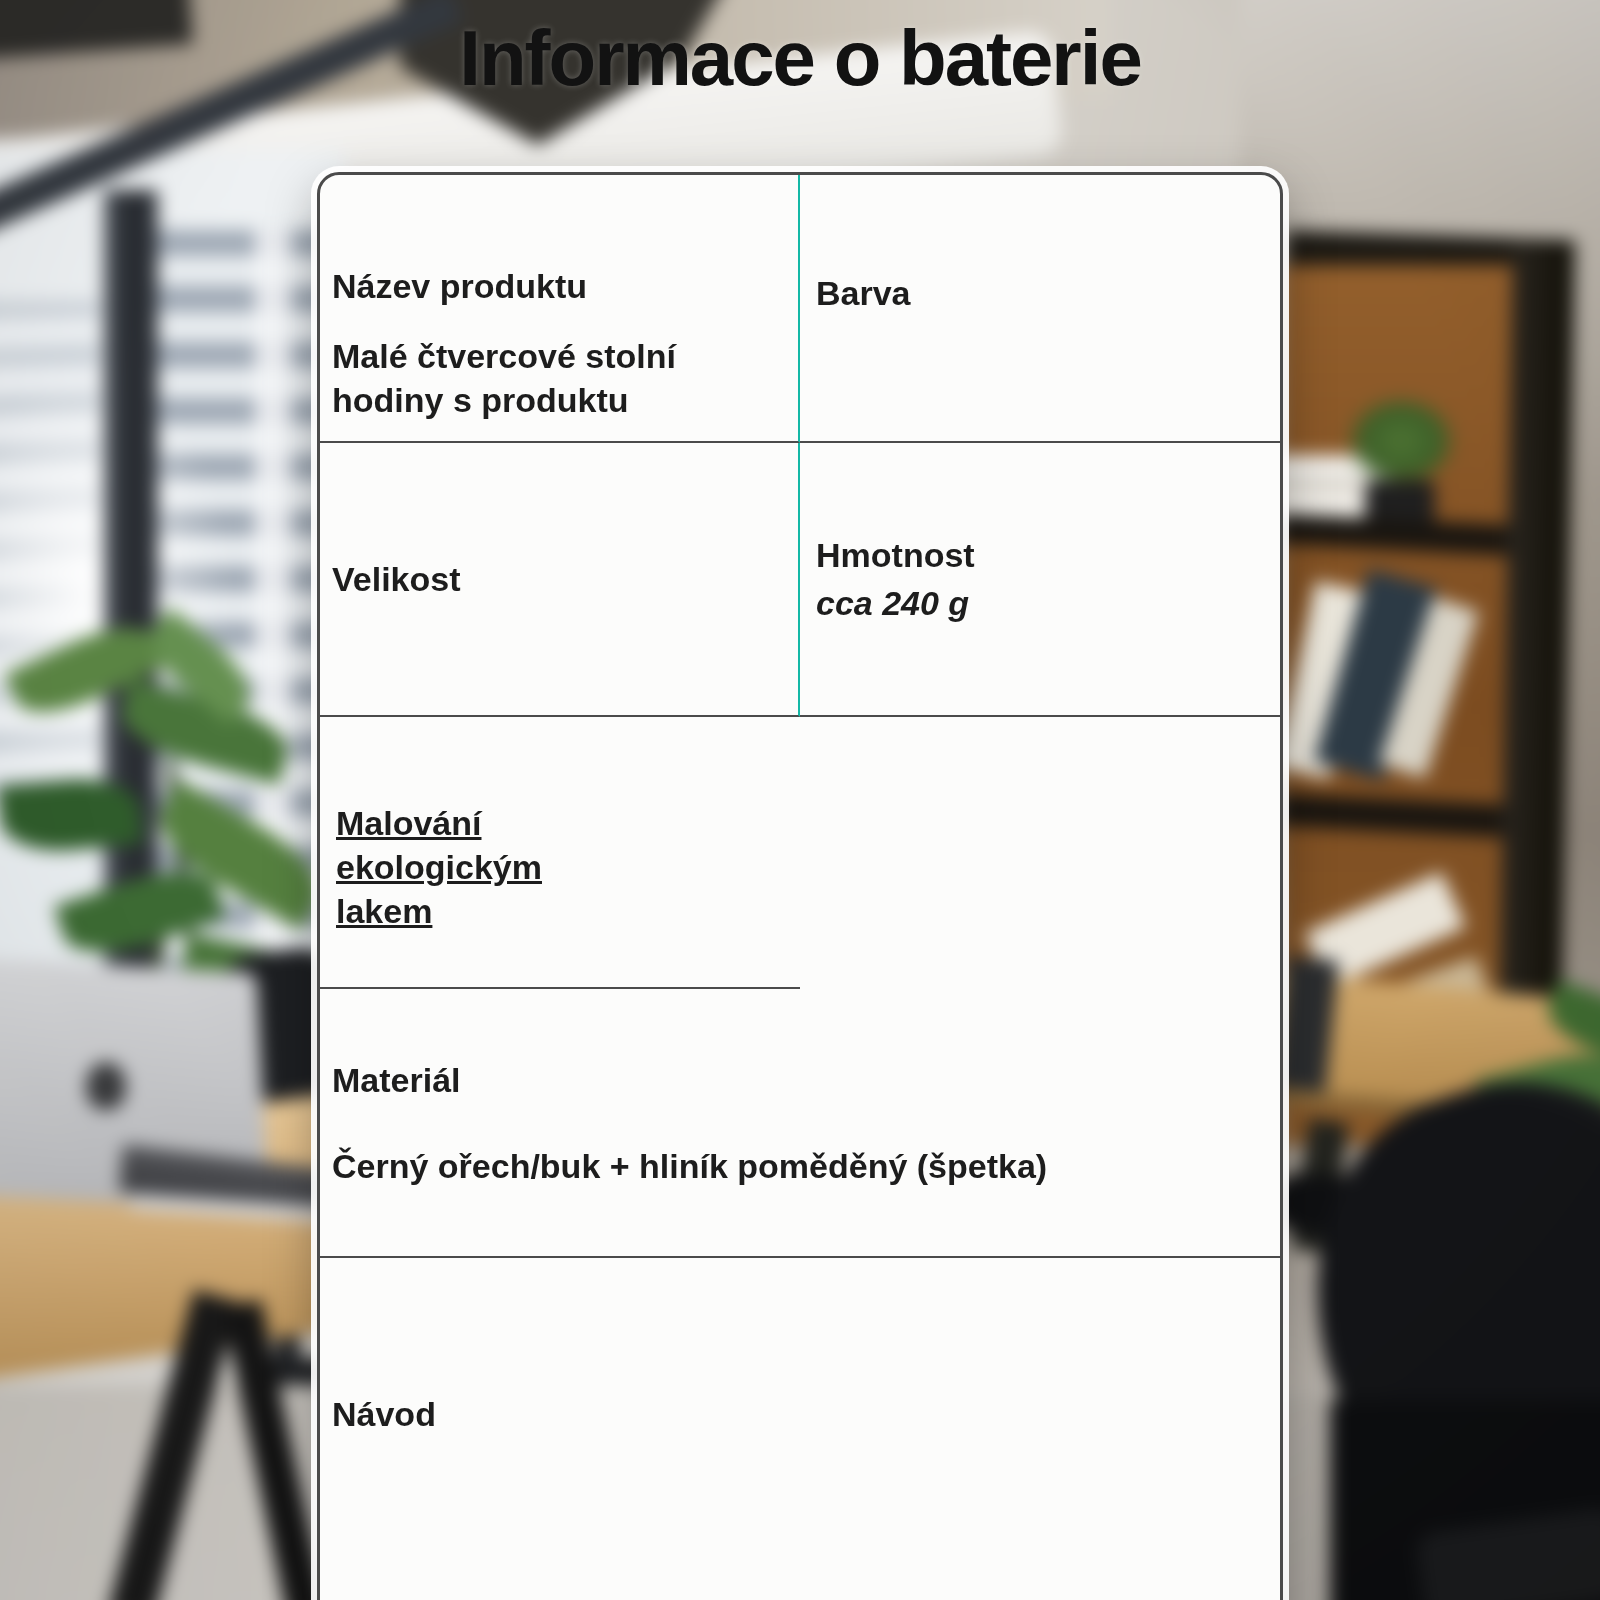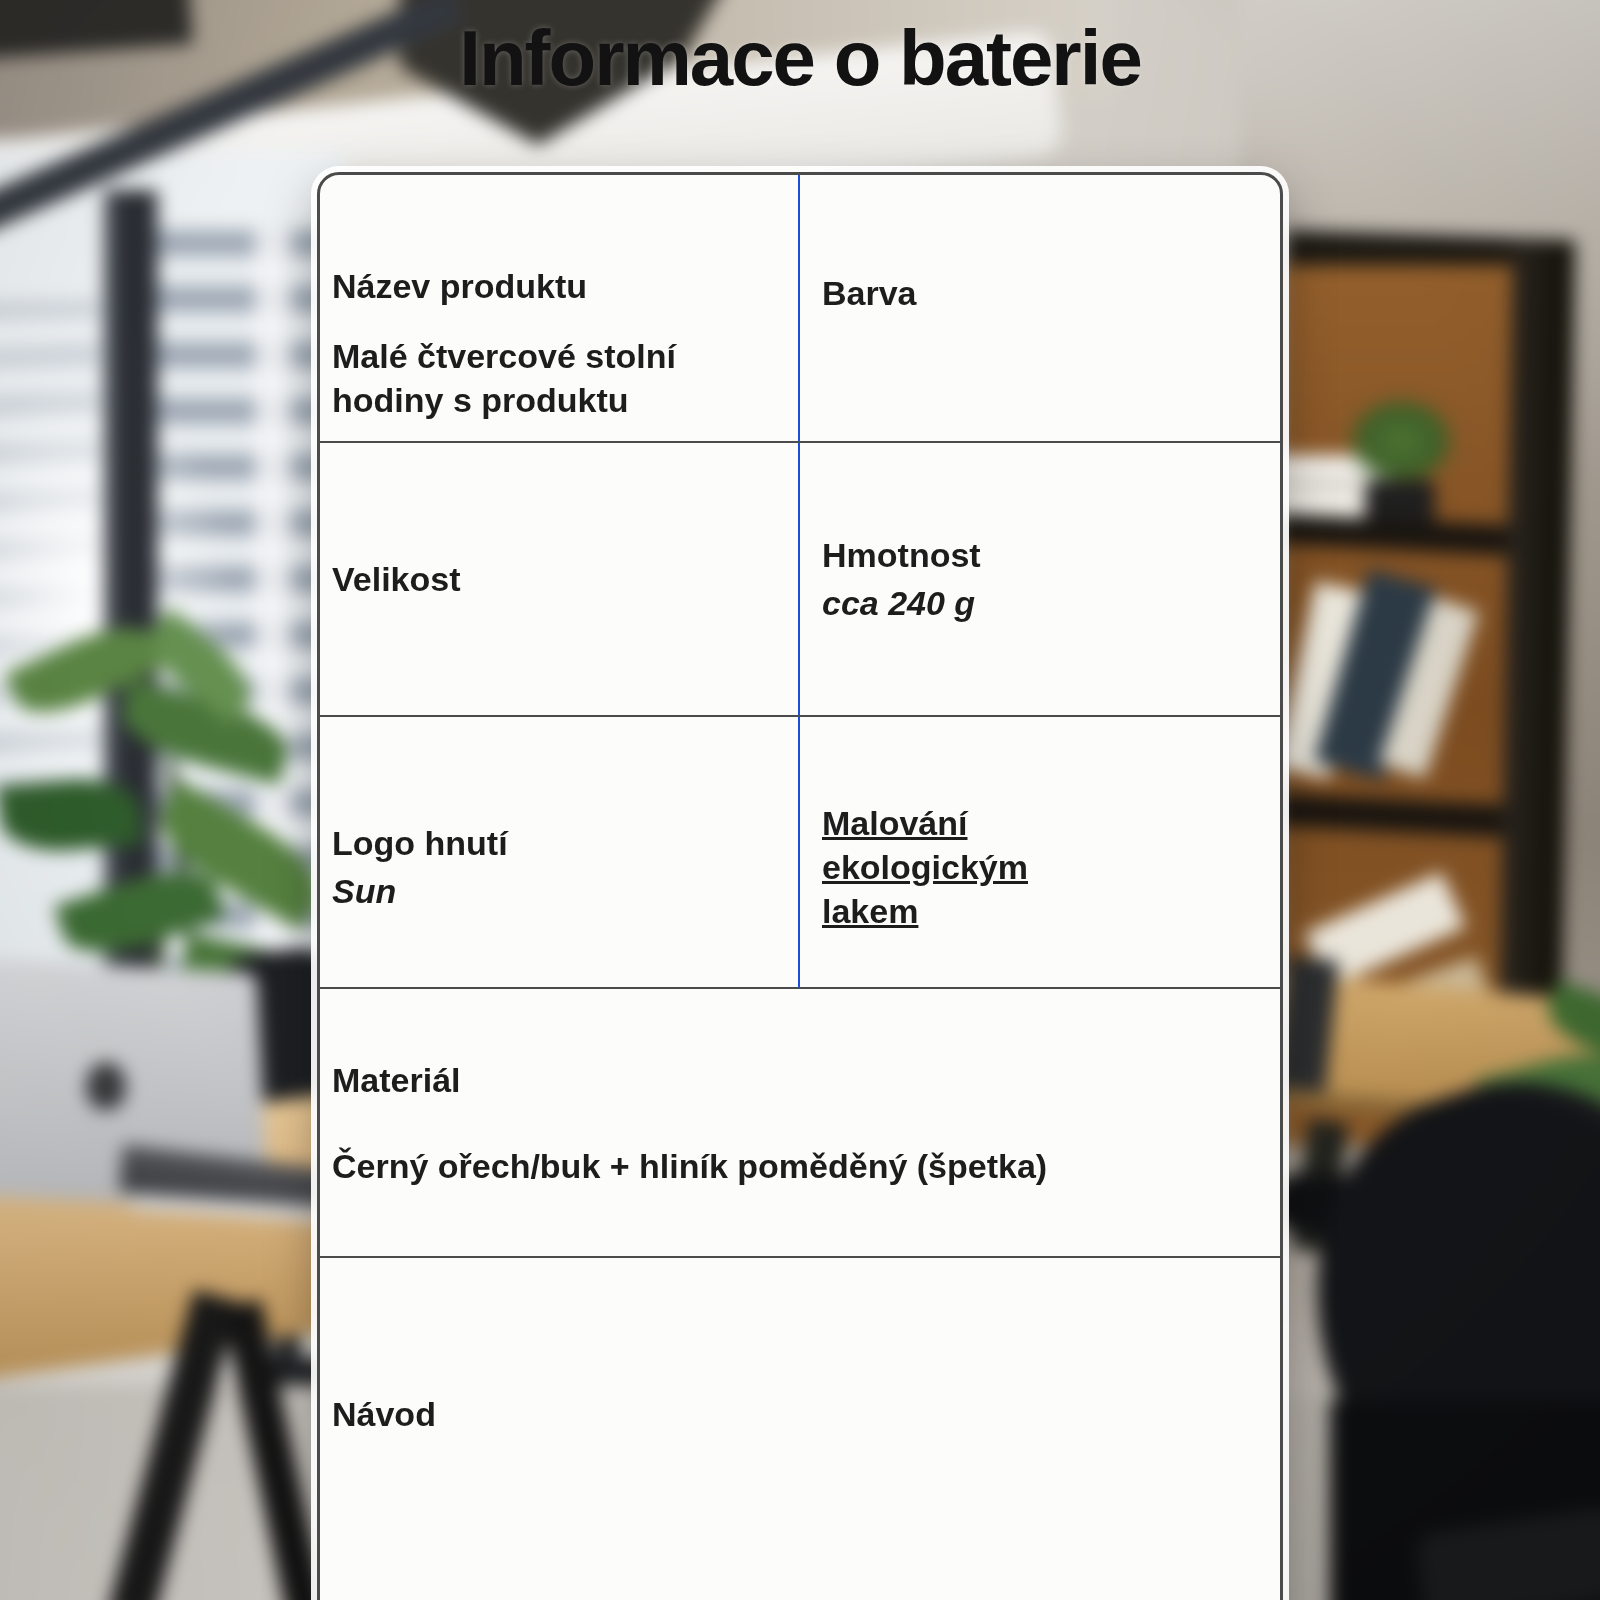--- a/index.html
+++ b/index.html
@@ -125,23 +125,23 @@
     position:absolute; left:317px; top:172px; width:966px; height:1470px;
     background:#fcfcfb; border:3px solid #4b4b4b; border-radius:22px;
     box-shadow: 0 0 0 6px rgba(255,255,255,0.92), 0 18px 50px rgba(0,0,0,0.35);
     overflow:hidden;
   }
   .card-grid { display:grid; width:100%; height:100%;
     grid-template-columns:480px 1fr;
     grid-template-rows:268px 274px 272px 269px 1fr; }
   .cell { display:flex; flex-direction:column; justify-content:center; align-items:flex-start;
     padding-left:12px; padding-right:10px; color:#1d1d1d; }
-  .cell.colR { padding-left:22px; }
+  .cell.colR { padding-left:16px; }
   .cell.full { grid-column:1 / 3; }
-  .b-r { border-right:2px solid #1d4ed8; }
+  .b-r { border-right:2px solid #14b8a6; }
   .b-b { border-bottom:2px solid #4b4b4b; }
   .cell-label, .cell-value { font-weight:700; font-size:34px; line-height:44px; }
   .gap-xs { margin-top:4px;font-style:italic; }
   .gap-md { margin-top:26px; }
   .gap-lg { margin-top:42px; }
   .gap-xl { margin-top:48px; }
   .nudge-down   { padding-top:70px; }
   .nudge-down-s { padding-top:30px; }
   .nudge-up-s   { padding-bottom:30px; }
   .nudge-up     { padding-bottom:70px; }
@@ -247,24 +247,20 @@
       </div>
 
       <div class="cell b-r b-b">
         <span class="cell-label">Velikost</span>
       </div>
       <div class="cell colR b-b">
         <span class="cell-label">Hmotnost</span>
         <span class="cell-value gap-xs">cca 240 g</span>
       </div>
 
-      <div class="cell b-r b-b nudge-down-s">
-        <span class="cell-label">Logo hnutí</span>
-        <span class="cell-value gap-xs">Sun</span>
-      </div>
       <div class="cell colR b-b nudge-down-s">
         <span class="cell-label w-narrow">Malování ekologickým lakem</span>
       </div>
 
       <div class="cell full b-b">
         <span class="cell-label">Materiál</span>
         <span class="cell-value gap-lg">Černý ořech/buk + hliník poměděný (špetka)</span>
       </div>
 
       <div class="cell full nudge-up">

